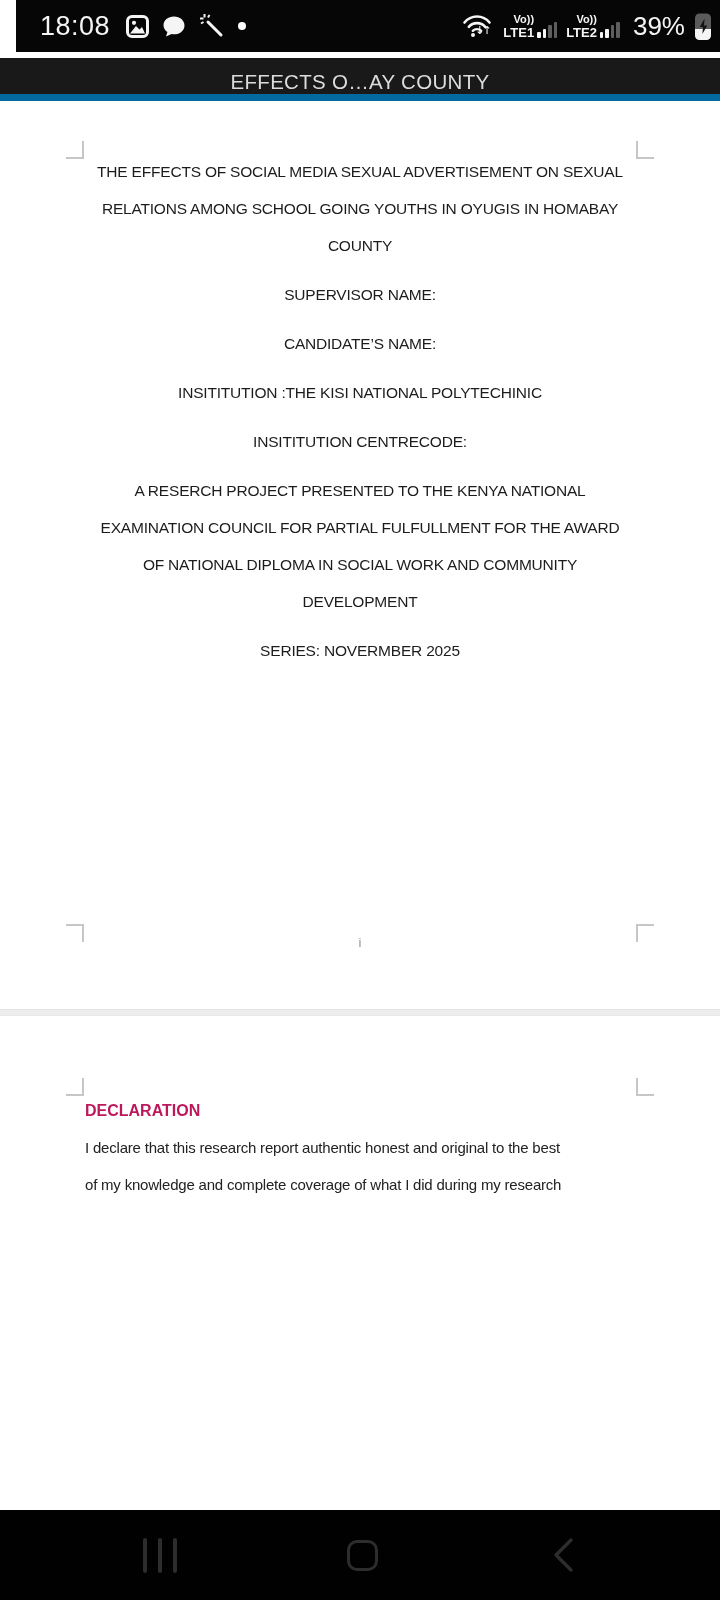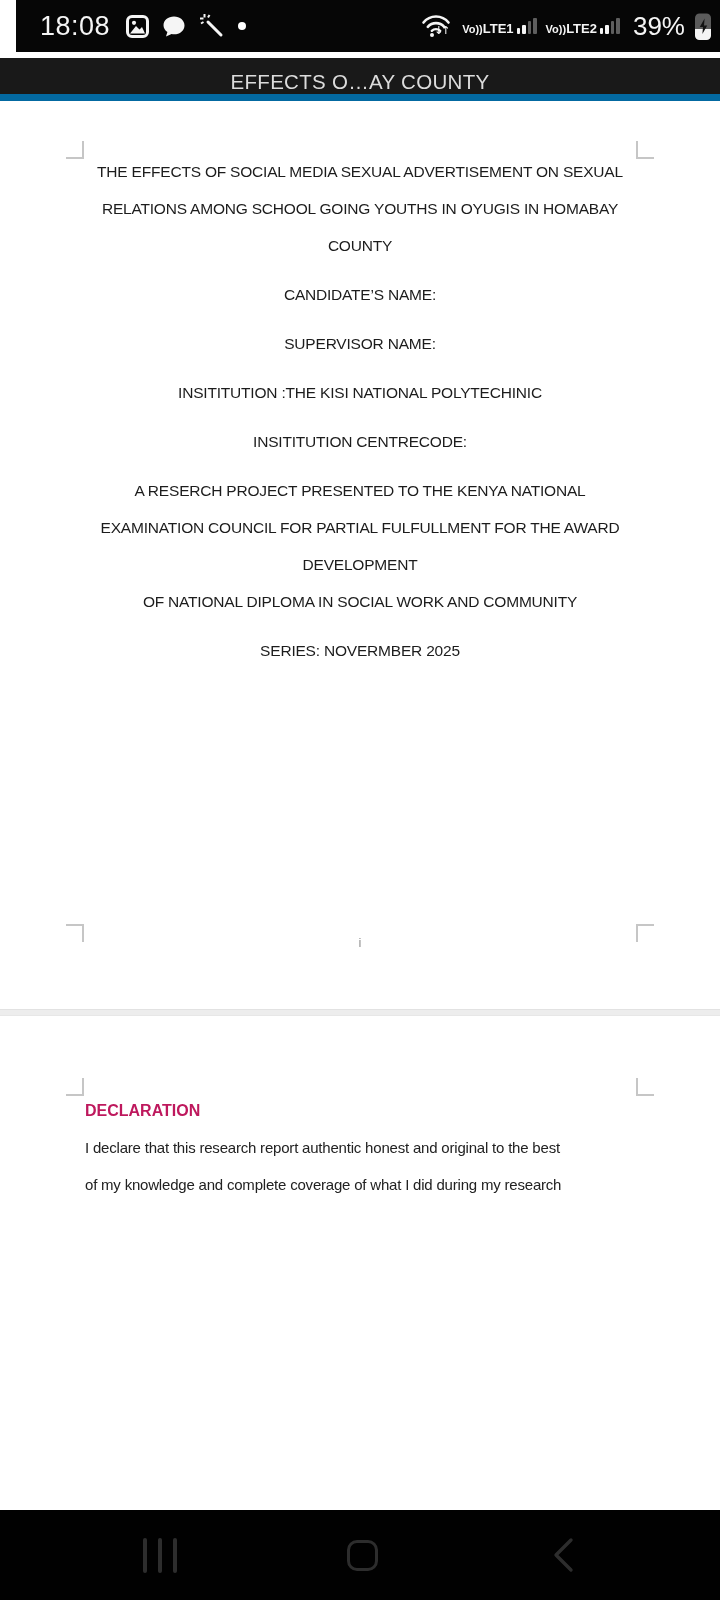--- a/index.html
+++ b/index.html
@@ -14,21 +14,21 @@
     background:#060606;color:#f5f5f5;
     display:flex;align-items:center;box-sizing:border-box;padding:0 24px;
   }
   .time{font-size:27px;letter-spacing:.5px;}
   .left-icons{display:flex;align-items:center;gap:13px;margin-left:16px;}
   .sb-spacer{flex:1;}
   .right-icons{display:flex;align-items:center;gap:9px;}
   .wifi-wrap{position:relative;width:32px;height:26px;}
   .wifi-arrows{position:absolute;left:13px;top:11px;font-size:11px;letter-spacing:-2px;color:#fff;font-family:"DejaVu Sans",sans-serif;}
   .lte{display:flex;align-items:flex-end;gap:3px;}
-  .lte-text{display:flex;flex-direction:row;align-items:flex-end;line-height:1;}
+  .lte-text{display:flex;flex-direction:column;align-items:flex-end;line-height:1;}
   .lte-vo{font-size:11px;font-weight:700;}
   .lte-label{font-size:13px;font-weight:700;margin-top:1px;}
   .sig{display:flex;align-items:flex-end;gap:2px;height:16px;margin-bottom:1px;}
   .sig i{display:block;width:3.5px;border-radius:1px;background:#5e5e5e;}
   .sig i.lit{background:#f5f5f5;}
   .sig .b1{height:6px;}.sig .b2{height:9px;}.sig .b3{height:12.5px;}.sig .b4{height:16px;}
   .pct{font-size:26px;margin-left:4px;}
   .dot-icon{width:8px;height:8px;border-radius:50%;background:#fff;}
   
   .title-bar{
@@ -153,36 +153,36 @@
       <div class="cmark cm-bl" style="left:66px;top:823px;"></div>
       <div class="cmark cm-br" style="left:636px;top:823px;"></div>
 
       <div class="p1-text">
         <div class="para">
             <div>THE EFFECTS OF SOCIAL MEDIA SEXUAL ADVERTISEMENT ON SEXUAL</div>
             <div>RELATIONS AMONG SCHOOL GOING YOUTHS IN OYUGIS IN HOMABAY</div>
             <div>COUNTY</div>
           </div>
         <div class="para">
+            <div>SUPERVISOR NAME:</div>
+          </div>
+        <div class="para">
             <div>CANDIDATE’S NAME:</div>
-          </div>
-        <div class="para">
-            <div>SUPERVISOR NAME:</div>
           </div>
         <div class="para">
             <div>INSITITUTION :THE KISI NATIONAL POLYTECHINIC</div>
           </div>
         <div class="para">
             <div>INSITITUTION CENTRECODE:</div>
           </div>
         <div class="para">
             <div>A RESERCH PROJECT PRESENTED TO THE KENYA NATIONAL</div>
             <div>EXAMINATION COUNCIL FOR PARTIAL FULFULLMENT FOR THE AWARD</div>
+            <div>OF NATIONAL DIPLOMA IN SOCIAL WORK AND COMMUNITY</div>
             <div>DEVELOPMENT</div>
-            <div>OF NATIONAL DIPLOMA IN SOCIAL WORK AND COMMUNITY</div>
           </div>
         <div class="para">
             <div>SERIES: NOVERMBER 2025</div>
           </div>
       </div>
 
       <div class="page-num">i</div>
     </div>
 
     <div class="page-gap"></div>

